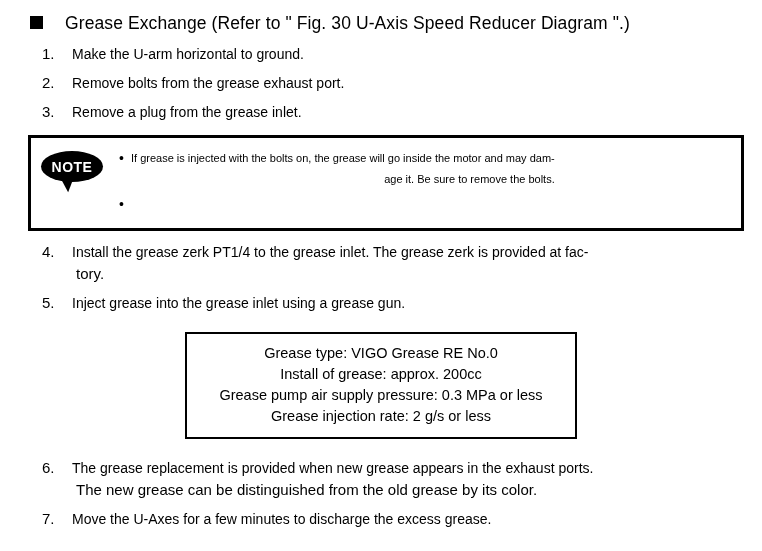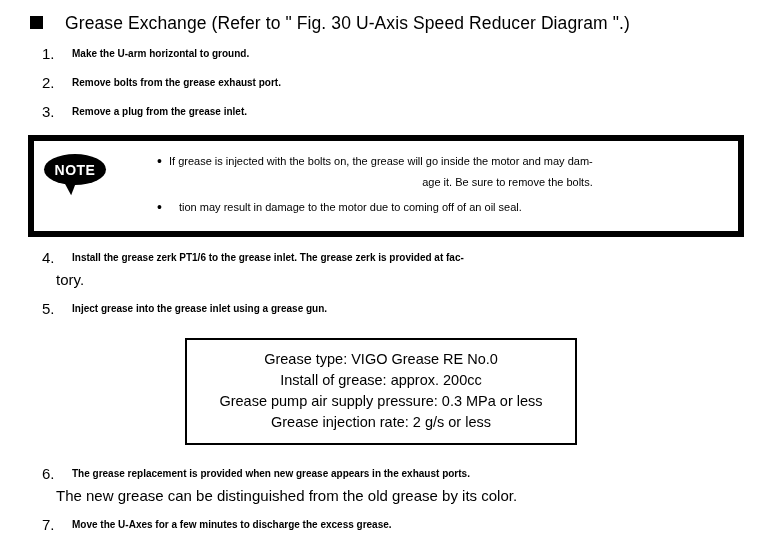--- a/index.html
+++ b/index.html
@@ -49,36 +49,34 @@
     margin-top: 7px;
   }
   .step-num {
     width: 30px;
     flex: 0 0 auto;
     font-size: 15px;
     line-height: 22px;
     text-align: left;
   }
   .step-text {
-    font-size: 10px;
+    font-size: 14px;
     line-height: 22px;
-    font-weight: bold;
   }
 
   
   .note-box {
     position: relative;
     margin: 12px 18px 0 28px;
-    border: 6px solid #000000;
+    border: 3px solid #000000;
     box-sizing: border-box;
     padding: 9px 10px 9px 10px;
     display: flex;
     align-items: flex-start;
     min-height: 88px;
-    gap: 35px;
   }
   .note-badge {
     position: relative;
     width: 78px;
     flex: 0 0 auto;
     padding-top: 4px;
   }
   .note-ellipse {
     position: relative;
     width: 62px;
@@ -142,21 +140,21 @@
   }
   .spec-line {
     font-size: 14.5px;
     line-height: 21px;
   }
 
   .after-box-steps {
     margin-top: 18px;
   }
   .continuation {
-    padding: 0 20px 0 56px;
+    padding: 0 20px 0 76px;
     font-size: 15px;
     line-height: 22px;
   }
 </style>
 </head>
 <body>
 
 <div class="page">
 
   <div class="heading-row">
@@ -190,30 +188,29 @@
       <div class="note-item">
         <div class="note-dot">•</div>
         <div class="note-text">
           <span>If grease is injected with the bolts on, the grease will go inside the motor and may dam-</span>
           <span class="indent-line">age it.  Be sure to remove the bolts.</span>
         </div>
       </div>
       <div class="note-item">
         <div class="note-dot">•</div>
         <div class="note-text">
-          <span class="indent-line">tion may result in damage to the motor due to coming off of an oil seal.</span>
         </div>
       </div>
     </div>
   </div>
 
   <div style="margin-top:10px;">
     <div class="step">
       <div class="step-num">4.</div>
-      <div class="step-text">Install the grease zerk PT1/6 to the grease inlet.  The grease zerk is provided at fac-</div>
+      <div class="step-text">Install the grease zerk PT1/4 to the grease inlet.  The grease zerk is provided at fac-</div>
     </div>
     <div class="continuation">tory.</div>
     <div class="step">
       <div class="step-num">5.</div>
       <div class="step-text">Inject grease into the grease inlet using a grease gun.</div>
     </div>
   </div>
 
   <div class="spec-box">
     <div class="spec-line">Grease type: VIGO Grease RE No.0</div>

